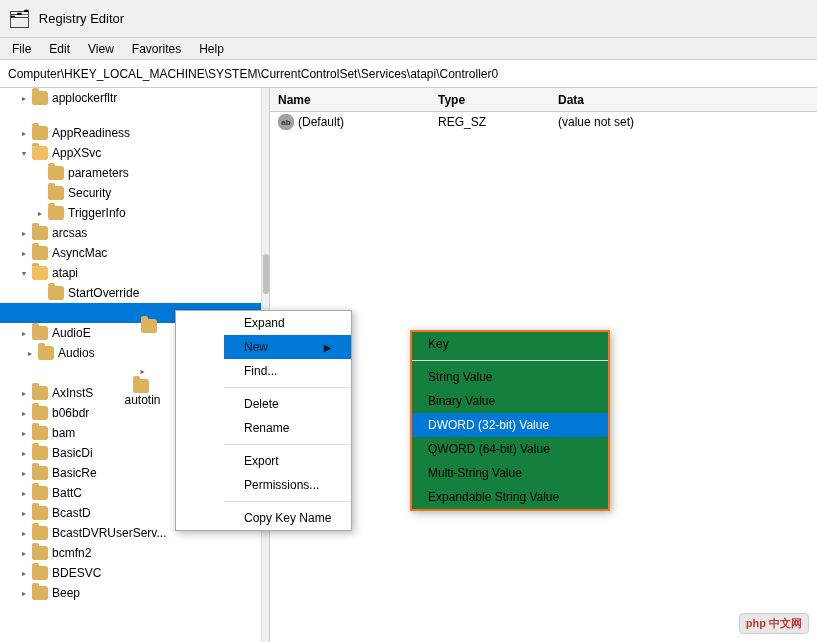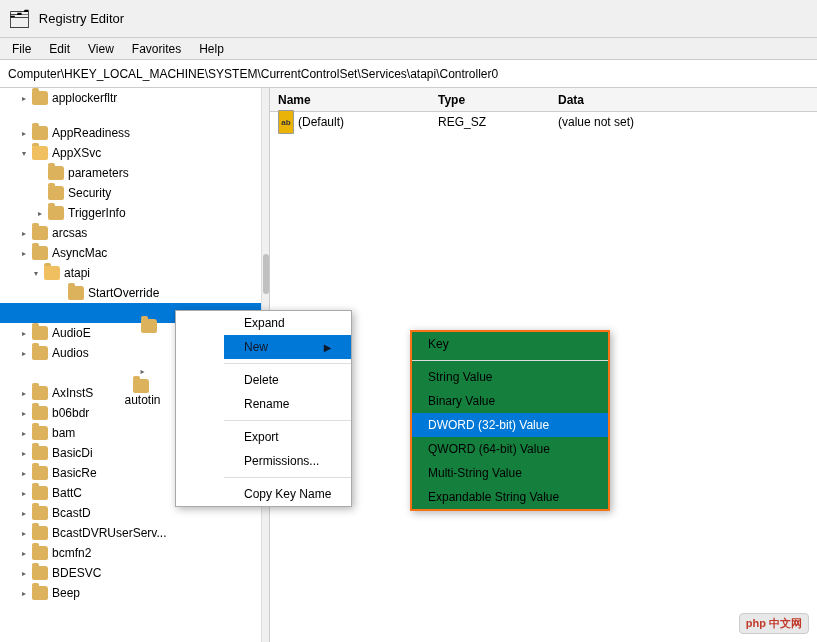--- a/index.html
+++ b/index.html
@@ -139,24 +139,24 @@
     .right-cell {
       padding: 0 8px;
       font-size: 12px;
     }
     .cell-name { width: 160px; display: flex; align-items: center; gap: 4px; }
     .cell-type { width: 120px; }
     .cell-data { flex: 1; }
 
     .reg-icon {
       width: 16px;
-      height: 24px;
-      background: #eab308;
+      height: 16px;
+      background: #a3a3a3;
       border: 1px solid #999;
-      border-radius: 1px;
+      border-radius: 7px;
       display: inline-flex;
       align-items: center;
       justify-content: center;
       font-size: 8px;
       color: #333;
       font-weight: bold;
       flex-shrink: 0;
     }
 
     
@@ -288,41 +288,41 @@
         <div class="tree-item" style="padding-left: 16px;">
           <span class="tree-arrow closed"></span>
           <span class="folder-icon"></span>
           <span>arcsas</span>
         </div>
         <div class="tree-item" style="padding-left: 16px;">
           <span class="tree-arrow closed"></span>
           <span class="folder-icon"></span>
           <span>AsyncMac</span>
         </div>
-        <div class="tree-item" style="padding-left: 16px; margin-left: 12px;">
+        <div class="tree-item" style="padding-left: 16px;">
           <span class="tree-arrow open"></span>
           <span class="folder-icon open"></span>
           <span>atapi</span>
         </div>
-        <div class="tree-item" style="padding-left: 52px;">
+        <div class="tree-item" style="padding-left: 32px;">
           <span class="tree-arrow empty"></span>
           <span class="folder-icon"></span>
           <span>StartOverride</span>
         </div>
         <div class="tree-item selected" style="padding-left: 32px; flex-direction: column;">
           <span class="tree-arrow empty"></span>
           <span class="folder-icon"></span>
           <span>Contr...0</span>
         </div>
         <div class="tree-item" style="padding-left: 16px;">
           <span class="tree-arrow closed"></span>
           <span class="folder-icon"></span>
           <span>AudioE</span>
         </div>
-        <div class="tree-item" style="padding-left: 16px;">
+        <div class="tree-item" style="padding-left: 22px;">
           <span class="tree-arrow closed"></span>
           <span class="folder-icon"></span>
           <span>Audios</span>
         </div>
         <div class="tree-item" style="padding-left: 16px; flex-direction: column;">
           <span class="tree-arrow closed"></span>
           <span class="folder-icon"></span>
           <span>autotin</span>
         </div>
         <div class="tree-item" style="padding-left: 16px;">
@@ -406,20 +406,23 @@
 
 </div>
 
 <div class="context-menu" id="context-menu" style="position:absolute; top:310px; left:175px;padding-left:48px;">
     <div class="context-menu-item">
       <span>Expand</span>
     </div>
     <div class="context-menu-item highlighted-new">
       <span>New</span>
       <span class="submenu-arrow">▶</span>
+    </div>
+    <div class="context-menu-item">
+      <span>Find...</span>
     </div>
     <div class="context-menu-divider"></div>
     <div class="context-menu-item">
       <span>Delete</span>
     </div>
     <div class="context-menu-item">
       <span>Rename</span>
     </div>
     <div class="context-menu-divider"></div>
     <div class="context-menu-item">

